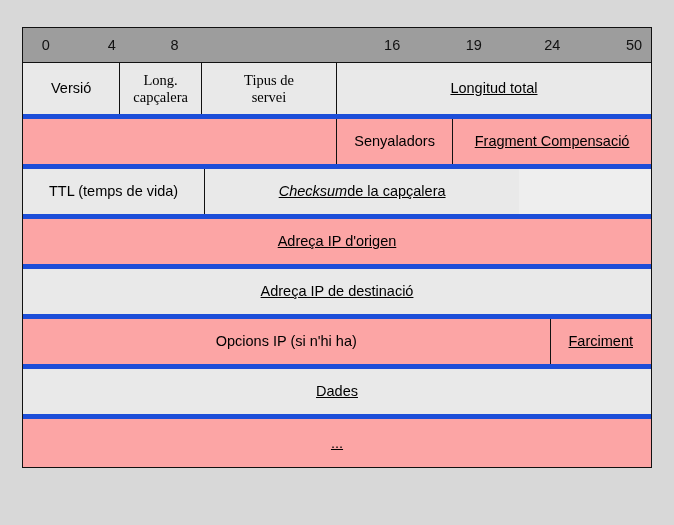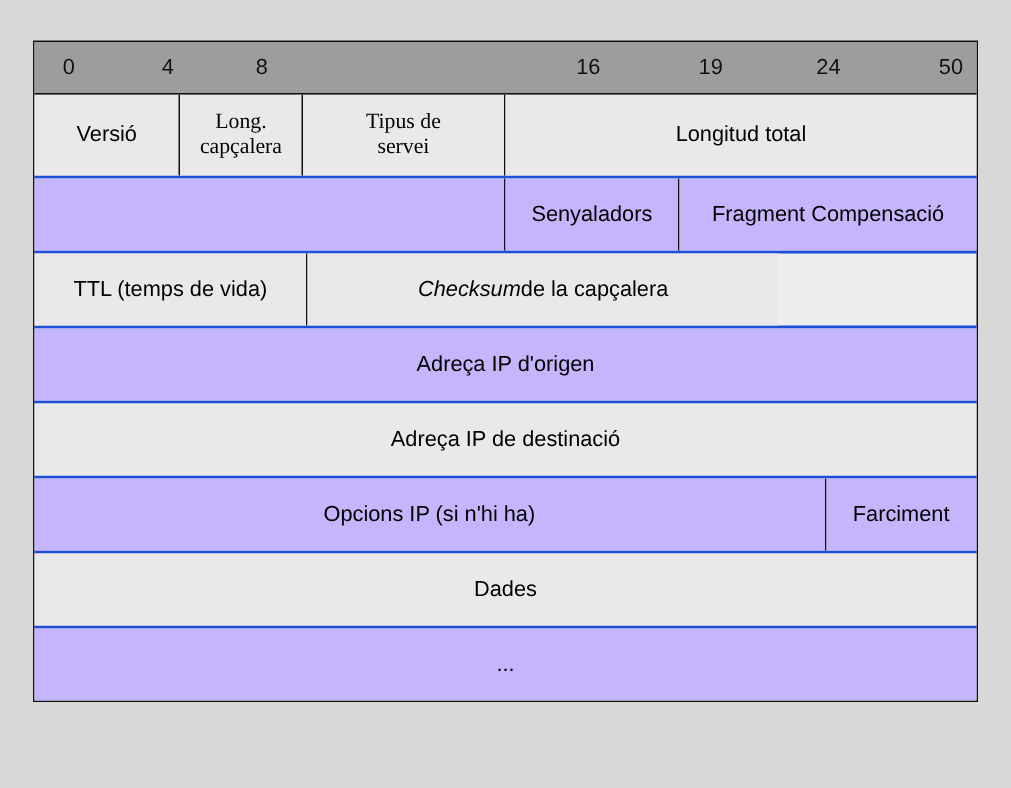--- a/index.html
+++ b/index.html
@@ -22,41 +22,42 @@
     width: 630px;
     border: 1px solid #111;
     box-sizing: border-box;
     background: #eeeeee;
   }
 
   .row {
     display: flex;
     width: 100%;
     box-sizing: border-box;
-    border-bottom: 2px solid #1d4ed8;
+    border-bottom: 5px solid #1d4ed8;
   }
   .row:last-child {
     border-bottom: none;
   }
 
   .cell {
     box-sizing: border-box;
     border-right: 1px solid #111;
     display: flex;
     align-items: center;
     justify-content: center;
     text-align: center;
     font-size: 14.5px;
     line-height: 1.15;
     padding: 2px 4px;
   }
   .cell:last-child {
     border-right: none;
+    text-decoration: underline;
   }
-  .sh-mid   { background: #c4b5fd; }
+  .sh-mid   { background: #fca5a5; }
   .sh-light { background: #e9e9e9; }
 
   
   .ruler {
     height: 34px;
     background: #9d9d9d;
     position: relative;
     border-bottom: 1px solid #111;
   }
   .ruler .tick {

